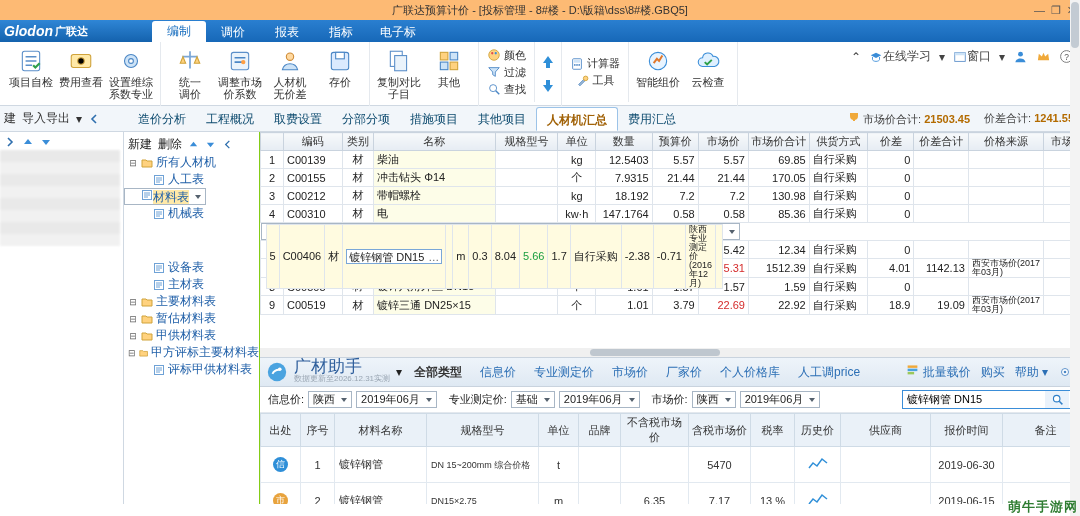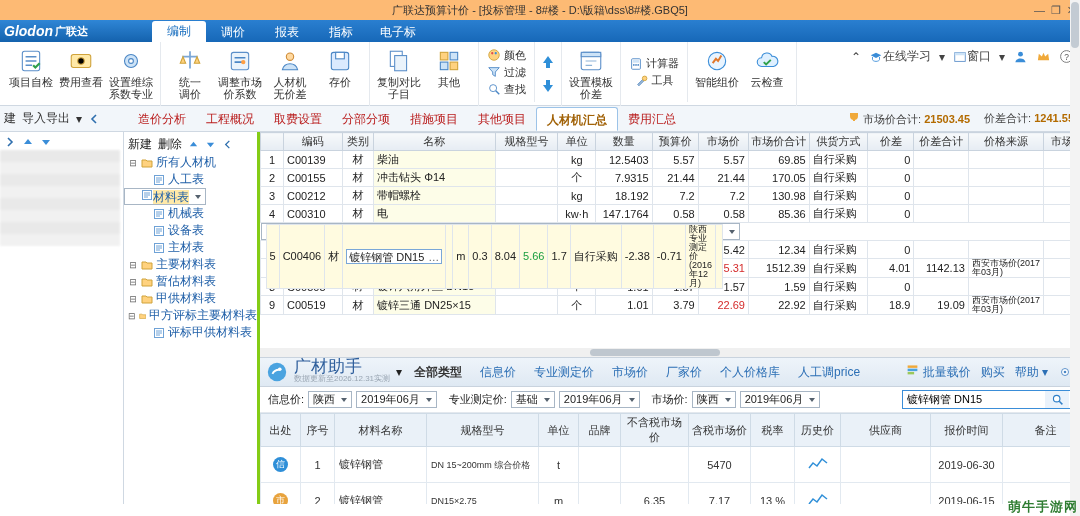--- a/index.html
+++ b/index.html
@@ -78,21 +78,21 @@
   .ribbon-right .chip { display:flex; align-items:center; }
 
   
   .subnav {
     height: 26px; background: #f2f6fa; border-bottom: 1px solid #cfd8e2;
     display: flex; align-items: center; padding-left: 4px; font-size: 12px;
     position: relative;
   }
   .subnav .leftpart { display: flex; align-items: center; gap: 6px; width: 124px; color:#333;}
   .subnav .stab {
-    padding: 0 10px; height: 24px; line-height: 24px; color: #b91c1c;
+    padding: 0 10px; height: 24px; line-height: 24px; color: #0c4a6e;
   }
   .subnav .stab.active {
     background: #fff; color: #a16207; border: 1px solid #9cc3e8;
     border-bottom: 1px solid #fff; border-radius: 3px 3px 0 0; font-weight: bold;
   }
   .subnav-right {
     position: absolute; right: 6px; display: flex; align-items: center; gap: 14px;
     font-size: 11px; color: #444;
   }
   .subnav-right b { color: #b36b00; }
@@ -102,21 +102,21 @@
   .leftpane {
     width: 124px; border-right: 1px solid #cfd8e2; background: #fff;
     position: relative;
   }
   .blurbox { position: absolute; left: 0; top: 18px; width: 120px; height: 96px;
     background: repeating-linear-gradient(180deg,#e6e6e6 0 12px,#efefef 12px 24px);
     filter: blur(1px); opacity: .85; }
   .lp-toolbar { height: 20px; display:flex; align-items:center; gap:6px; padding-left:4px; font-size: 12px;}
 
   .treepane {
-    width: 136px; border-right: 3px solid #84cc16; background: #fff;
+    width: 136px; border-right: 1px solid #84cc16; background: #fff;
     font-size: 12px; padding-top: 2px;
   }
   .tnode { display: flex; align-items: center; gap: 3px; height: 17px; white-space: nowrap; }
   .tnode .exp { width: 10px; text-align: center; color: #666; font-size: 9px; }
   .tnode .ic { width: 12px; height: 12px; display:inline-block; }
   .tnode.sel .lbl { background: #ffe9a8; }
   .tnode .lbl { color: #1f5fa8; }
 
   .mainpane { flex: 1; display: flex; flex-direction: column; min-width: 0; }
 
@@ -348,31 +348,20 @@
             <path d="M9 3l5 7H4z" fill="#2f8fd8"></path>
             <rect x="7" y="10" width="4" height="5" fill="#2f8fd8"></rect>
           </svg>
         <svg width="18" height="18" viewBox="0 0 18 18">
             <path d="M9 15l5-7H4z" fill="#2f8fd8"></path>
             <rect x="7" y="3" width="4" height="5" fill="#2f8fd8"></rect>
           </svg>
       </div>
     </div>
 
-    <div class="rgroup">
-      <div class="rbtn">
-        <svg class="ico" viewBox="0 0 24 24">
-            <rect x="3" y="4" width="18" height="16" rx="2" fill="#fff" stroke="#5b8fc9"></rect>
-            <rect x="3" y="4" width="18" height="4" fill="#cde3f7" stroke="#5b8fc9"></rect>
-            <path d="M7 12h10M7 16h6" stroke="#8fb4d8"></path>
-          </svg>
-        <span class="lbl">设置模板
-价差</span>
-      </div>
-    </div>
 
     <div class="rgroup rsmall">
       <div class="rsmallbtn">
         <svg class="sico" viewBox="0 0 16 16">
             <rect x="3" y="2" width="10" height="12" rx="1" fill="#fff" stroke="#4a86c5"></rect>
             <rect x="4.5" y="3.5" width="7" height="3" fill="#cde3f7"></rect>
             <circle cx="5.5" cy="9" r="1" fill="#4a86c5"></circle>
             <circle cx="8" cy="9" r="1" fill="#4a86c5"></circle>
             <circle cx="10.5" cy="9" r="1" fill="#4a86c5"></circle>
           </svg>
@@ -516,21 +505,21 @@
           </div><div class="tnode sel" style="padding-left: 16px;"><span class="exp"></span><svg class="ic" viewBox="0 0 12 12">
               <rect x="1.5" y="1.5" width="9" height="9" fill="#fff" stroke="#6fa2d6"></rect>
               <path d="M3 4h6M3 6h6M3 8h4" stroke="#6fa2d6"></path>
             </svg><span class="lbl">材料表</span></div><div class="tnode" style="padding-left: 16px;">
             <span class="exp"></span>
             <svg class="ic" viewBox="0 0 12 12">
               <rect x="1.5" y="1.5" width="9" height="9" fill="#fff" stroke="#6fa2d6"></rect>
               <path d="M3 4h6M3 6h6M3 8h4" stroke="#6fa2d6"></path>
             </svg>
             <span class="lbl">机械表</span>
-          </div><div class="tnode" style="padding-left: 16px;">
+          </div><div class="tnode" style="padding-left: 16px; margin-top: 37px;">
             <span class="exp"></span>
             <svg class="ic" viewBox="0 0 12 12">
               <rect x="1.5" y="1.5" width="9" height="9" fill="#fff" stroke="#6fa2d6"></rect>
               <path d="M3 4h6M3 6h6M3 8h4" stroke="#6fa2d6"></path>
             </svg>
             <span class="lbl">设备表</span>
           </div><div class="tnode" style="padding-left: 16px;">
             <span class="exp"></span>
             <svg class="ic" viewBox="0 0 12 12">
               <rect x="1.5" y="1.5" width="9" height="9" fill="#fff" stroke="#6fa2d6"></rect>

